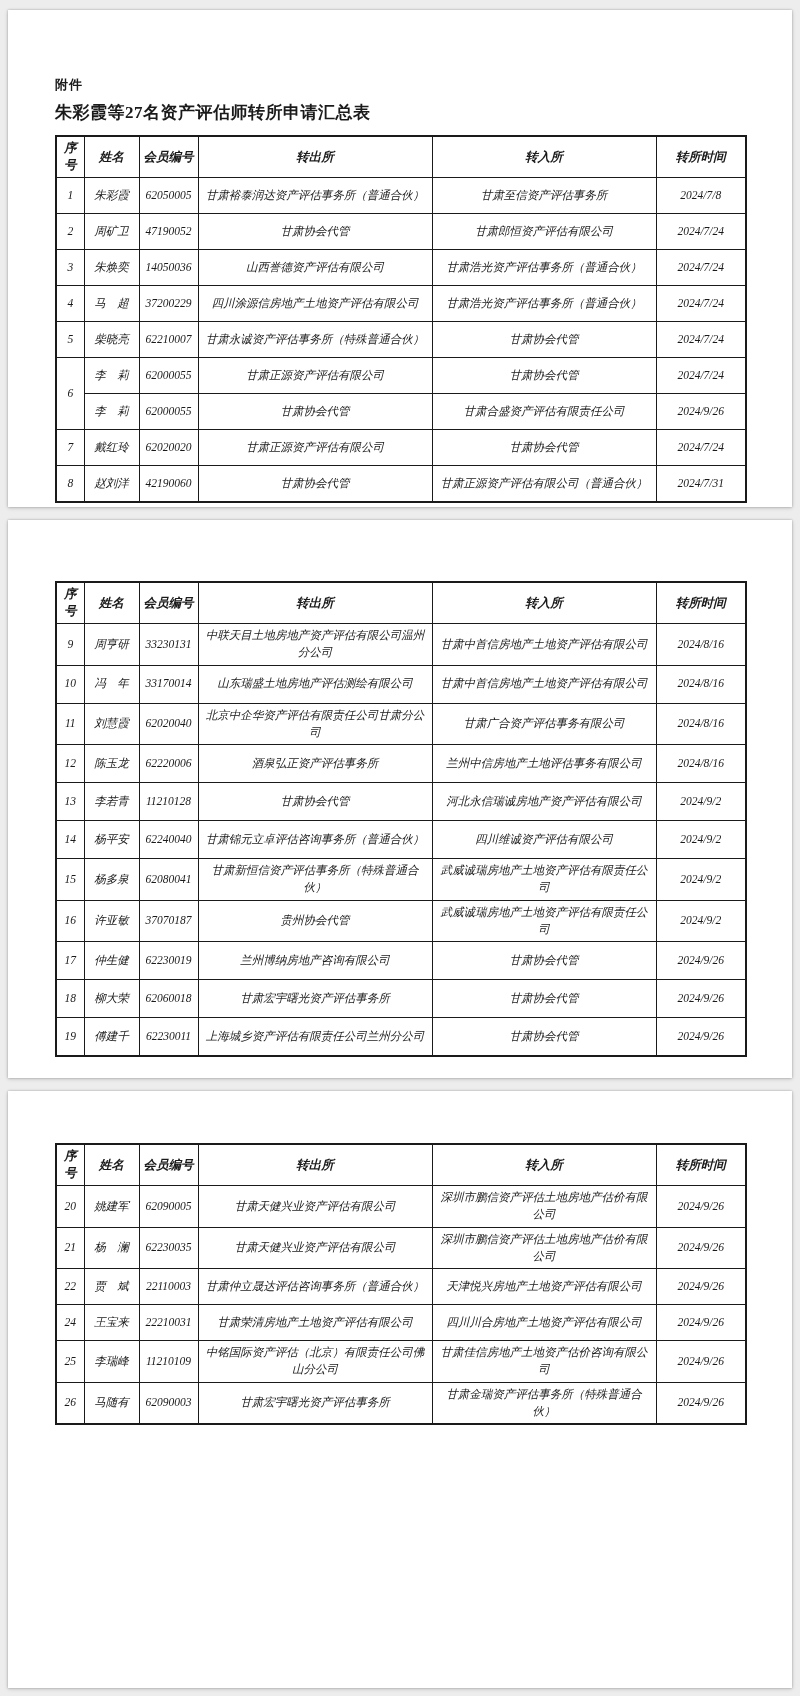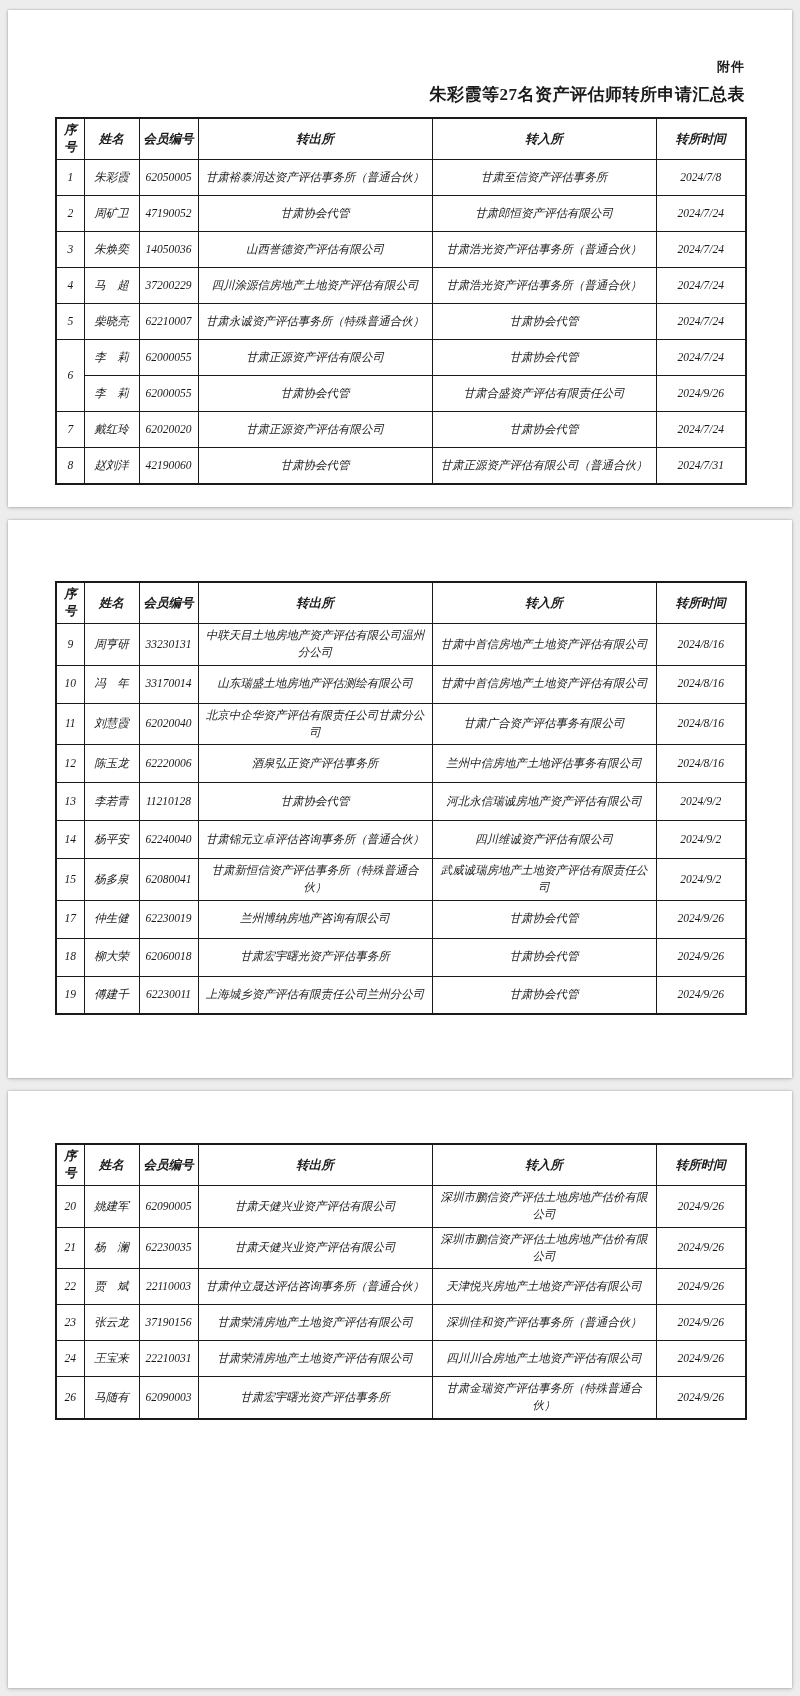--- a/index.html
+++ b/index.html
@@ -23,28 +23,27 @@
     box-shadow: 0 0 2px rgba(0,0,0,0.25), 0 1px 4px rgba(0,0,0,0.18);
     box-sizing: border-box;
     padding: 0 47px;
     overflow: hidden;
   }
   .page1 { margin-top: 10px; height: 497px; }
   .page2 { margin-top: 13px; height: 558px; }
   .page3 { margin-top: 13px; height: 597px; }
 
   .attachment {
-    padding-top: 48px;
+    padding-top: 66px;
     font-size: 13px;
     font-weight: bold;
     letter-spacing: 1px;
-    text-align: right;
   }
   .doc-title {
-    text-align: right;
+    text-align: left;
     font-size: 17px;
     font-weight: bold;
     margin-top: 7px;
     margin-bottom: 11px;
     letter-spacing: 0.5px;
   }
 
   table.transfer {
     width: 100%;
     border-collapse: collapse;
@@ -255,20 +254,28 @@
           </tr>
           <tr>
             <td>15</td>
             <td>杨多泉</td>
             <td>62080041</td>
             <td>甘肃新恒信资产评估事务所（特殊普通合伙）</td>
             <td>武威诚瑞房地产土地资产评估有限责任公司</td>
             <td>2024/9/2</td>
           </tr>
           <tr>
+            <td>16</td>
+            <td>许亚敏</td>
+            <td>37070187</td>
+            <td>贵州协会代管</td>
+            <td>武威诚瑞房地产土地资产评估有限责任公司</td>
+            <td>2024/9/2</td>
+          </tr>
+          <tr>
             <td>17</td>
             <td>仲生健</td>
             <td>62230019</td>
             <td>兰州博纳房地产咨询有限公司</td>
             <td>甘肃协会代管</td>
             <td>2024/9/26</td>
           </tr>
           <tr>
             <td>18</td>
             <td>柳大荣</td>
@@ -328,36 +335,36 @@
           </tr>
           <tr>
             <td>22</td>
             <td>贾　斌</td>
             <td>22110003</td>
             <td>甘肃仲立晟达评估咨询事务所（普通合伙）</td>
             <td>天津悦兴房地产土地资产评估有限公司</td>
             <td>2024/9/26</td>
           </tr>
           <tr>
-            <td>23</td>
-            <td>张云龙</td>
-            <td>37190156</td>
-            <td>甘肃荣清房地产土地资产评估有限公司</td>
-            <td>深圳佳和资产评估事务所（普通合伙）</td>
-            <td>2024/9/26</td>
-          </tr>
-          <tr>
             <td>24</td>
             <td>王宝来</td>
             <td>22210031</td>
             <td>甘肃荣清房地产土地资产评估有限公司</td>
             <td>四川川合房地产土地资产评估有限公司</td>
             <td>2024/9/26</td>
           </tr>
           <tr>
+            <td>25</td>
+            <td>李瑞峰</td>
+            <td>11210109</td>
+            <td>中铭国际资产评估（北京）有限责任公司佛山分公司</td>
+            <td>甘肃佳信房地产土地资产估价咨询有限公司</td>
+            <td>2024/9/26</td>
+          </tr>
+          <tr>
             <td>26</td>
             <td>马随有</td>
             <td>62090003</td>
             <td>甘肃宏宇曙光资产评估事务所</td>
             <td>甘肃金瑞资产评估事务所（特殊普通合伙）</td>
             <td>2024/9/26</td>
           </tr>
         </tbody>
     </table>
   </div>

